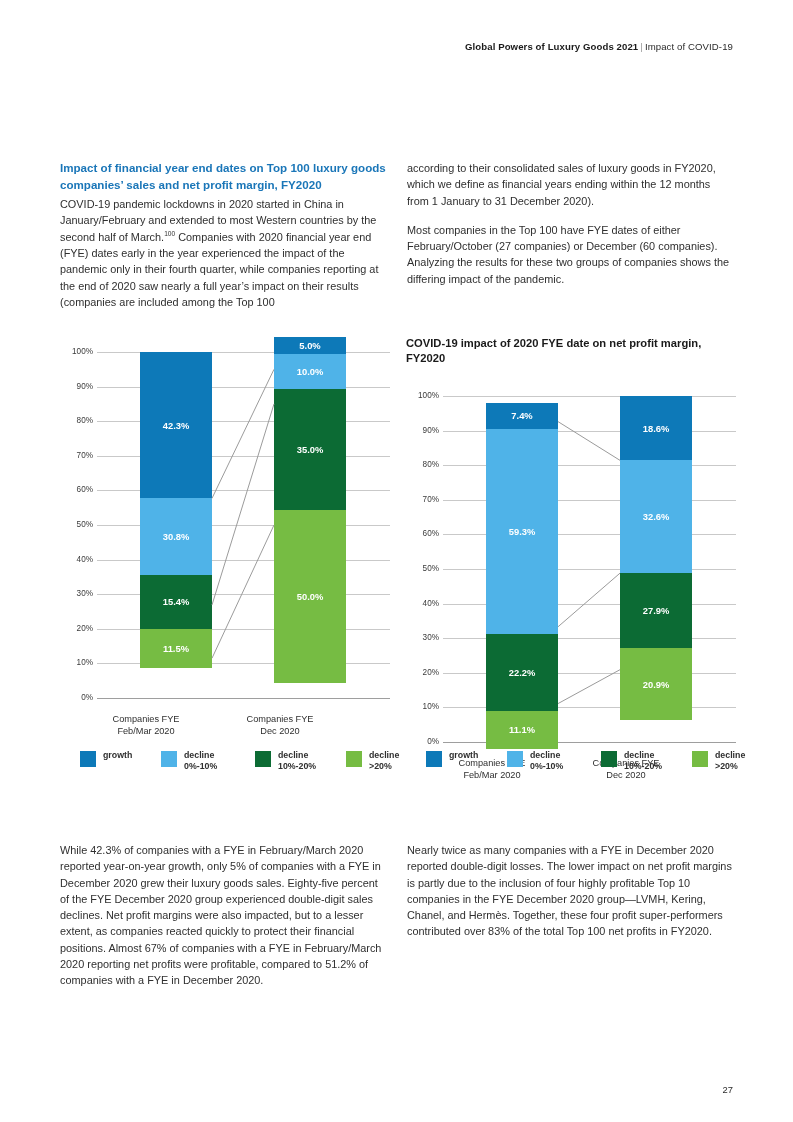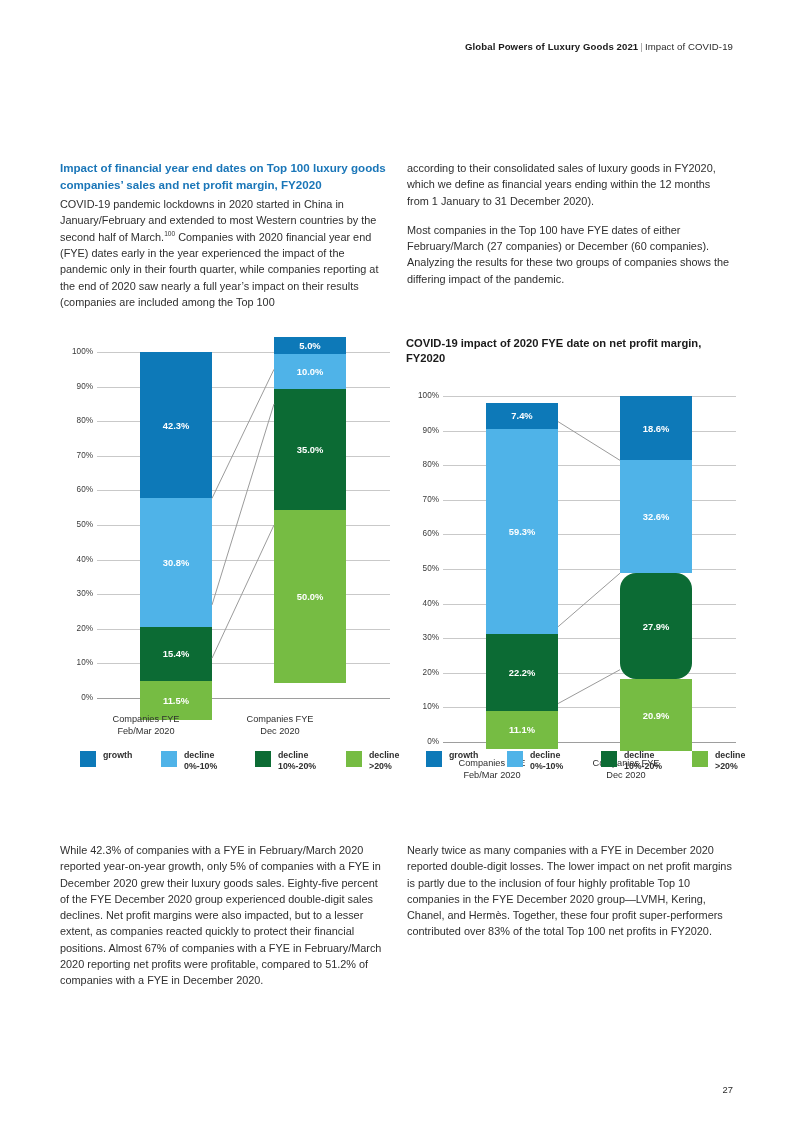--- a/index.html
+++ b/index.html
@@ -233,21 +233,21 @@
   <span class="ph-bold">Global Powers of Luxury Goods 2021</span><span class="ph-sep">|</span><span class="ph-light">Impact of COVID-19</span>
 </div>
 
 <div class="columns clearfix">
   <div class="col left">
     <h2 class="section-title" style="color: rgb(26, 118, 184);">Impact of financial year end dates on Top 100 luxury goods companies’ sales and net profit margin, FY2020</h2>
     <p class="body-text"><span>COVID-19 pandemic lockdowns in 2020 started in China in January/February and extended to most Western countries by the second half of March.</span><sup>100</sup><span> Companies with 2020 financial year end (FYE) dates early in the year experienced the impact of the pandemic only in their fourth quarter, while companies reporting at the end of 2020 saw nearly a full year’s impact on their results (companies are included among the Top 100</span></p>
   </div>
   <div class="col right">
     <p class="body-text">according to their consolidated sales of luxury goods in FY2020, which we define as financial years ending within the 12 months from 1 January to 31 December 2020).</p>
-    <p class="body-text">Most companies in the Top 100 have FYE dates of either February/March (27 companies) or December (60 companies). Analyzing the results for these two groups of companies shows the differing impact of the pandemic.</p>
+    <p class="body-text">Most companies in the Top 100 have FYE dates of either February/October (27 companies) or December (60 companies). Analyzing the results for these two groups of companies shows the differing impact of the pandemic.</p>
   </div>
 </div>
 
 <div class="charts">
 
   <div class="chart-block left">
     <div class="plot">
       <div class="plot-inner">
         <div class="axes">
             <div class="gridline" style="top: 8px;"></div>
@@ -268,21 +268,21 @@
             <div class="ytick" style="top: 250.2px;">30%</div>
             <div class="gridline" style="top: 284.8px;"></div>
             <div class="ytick" style="top: 284.8px;">20%</div>
             <div class="gridline" style="top: 319.4px;"></div>
             <div class="ytick" style="top: 319.4px;">10%</div>
             <div class="baseline" style="top: 354px;"></div>
             <div class="ytick" style="top: 354px;">0%</div>
           </div>
         <div class="bar b1" style="height: 346px; bottom: 16px;">
             <div class="seg" style="height: 146.358px; background: rgb(13, 121, 184);">42.3%</div>
-            <div class="seg" style="height: 129px; background: rgb(79, 179, 232);">30.8%</div>
+            <div class="seg" style="height: 77px; background: rgb(79, 179, 232);">30.8%</div>
             <div class="seg" style="height: 53.284px; background: rgb(12, 107, 52);">15.4%</div>
             <div class="seg" style="height: 39.79px; background: rgb(118, 188, 67);">11.5%</div>
           </div>
         <div class="bar b2" style="height: 361px; bottom: 16px;">
             <div class="seg" style="height: 17.3px; background: rgb(13, 121, 184);">5.0%</div>
             <div class="seg" style="height: 34.6px; background: rgb(79, 179, 232);">10.0%</div>
             <div class="seg" style="height: 121.1px; background: rgb(12, 107, 52);">35.0%</div>
             <div class="seg" style="height: 173px; background: rgb(118, 188, 67);">50.0%</div>
           </div>
         <svg class="connector-layer" viewBox="0 0 293 370" preserveAspectRatio="none">
@@ -363,21 +363,21 @@
           </div>
         <div class="bar b1" style="height: 339px; bottom: 16px;">
             <div class="seg" style="height: 25.604px; background: rgb(13, 121, 184);">7.4%</div>
             <div class="seg" style="height: 205.178px; background: rgb(79, 179, 232);">59.3%</div>
             <div class="seg" style="height: 76.812px; background: rgb(12, 107, 52);">22.2%</div>
             <div class="seg" style="height: 38.406px; background: rgb(118, 188, 67);">11.1%</div>
           </div>
         <div class="bar b2" style="height: 346px; bottom: 16px;">
             <div class="seg" style="height: 64.356px; background: rgb(13, 121, 184);">18.6%</div>
             <div class="seg" style="height: 112.796px; background: rgb(79, 179, 232);">32.6%</div>
-            <div class="seg" style="height: 106px; background: rgb(12, 107, 52); border-radius: 16px;">27.9%</div>
+            <div class="seg" style="height: 75px; background: rgb(12, 107, 52);">27.9%</div>
             <div class="seg" style="height: 72.314px; background: rgb(118, 188, 67);">20.9%</div>
           </div>
         <svg class="connector-layer" viewBox="0 0 293 370" preserveAspectRatio="none">
             <line x1="115" y1="33.604" x2="177" y2="72.35600000000001" stroke="#9b9b9b" stroke-width="1"></line>
             <line x1="115" y1="238.782" x2="177" y2="185.15200000000002" stroke="#9b9b9b" stroke-width="1"></line>
             <line x1="115" y1="315.594" x2="177" y2="281.686" stroke="#9b9b9b" stroke-width="1"></line>
           </svg>
       </div>
       <div class="cat-labels">
         <div class="cat-label c1">

